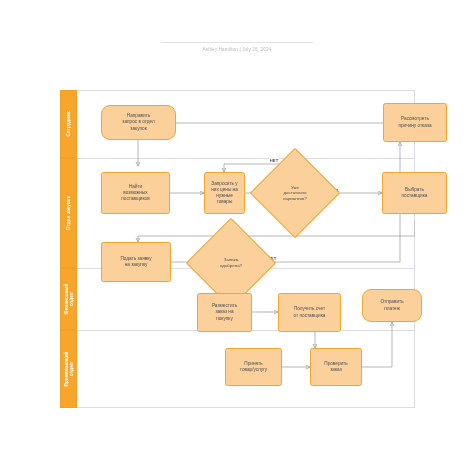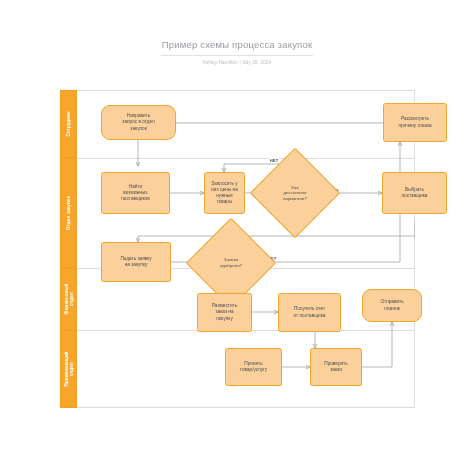--- a/index.html
+++ b/index.html
@@ -190,21 +190,20 @@
     padding: 0 0.7px;
     letter-spacing: 0.1px;
   }
 </style>
 </head>
 <body>
 
 <div id="page">
 
   <div id="header">
-    <div id="doc-title">Пример схемы процесса закупок</div>
     <div id="title-rule"></div>
     <div id="doc-byline">Ashley Hamilton  |  July 26, 2024</div>
   </div>
 
   <div id="canvas">
     <div id="canvas-bg"></div>
 
     <div class="lane-outline"></div>
     <div class="lane-sep" style="top:68px;"></div>
     <div class="lane-sep" style="top:178px;"></div>

